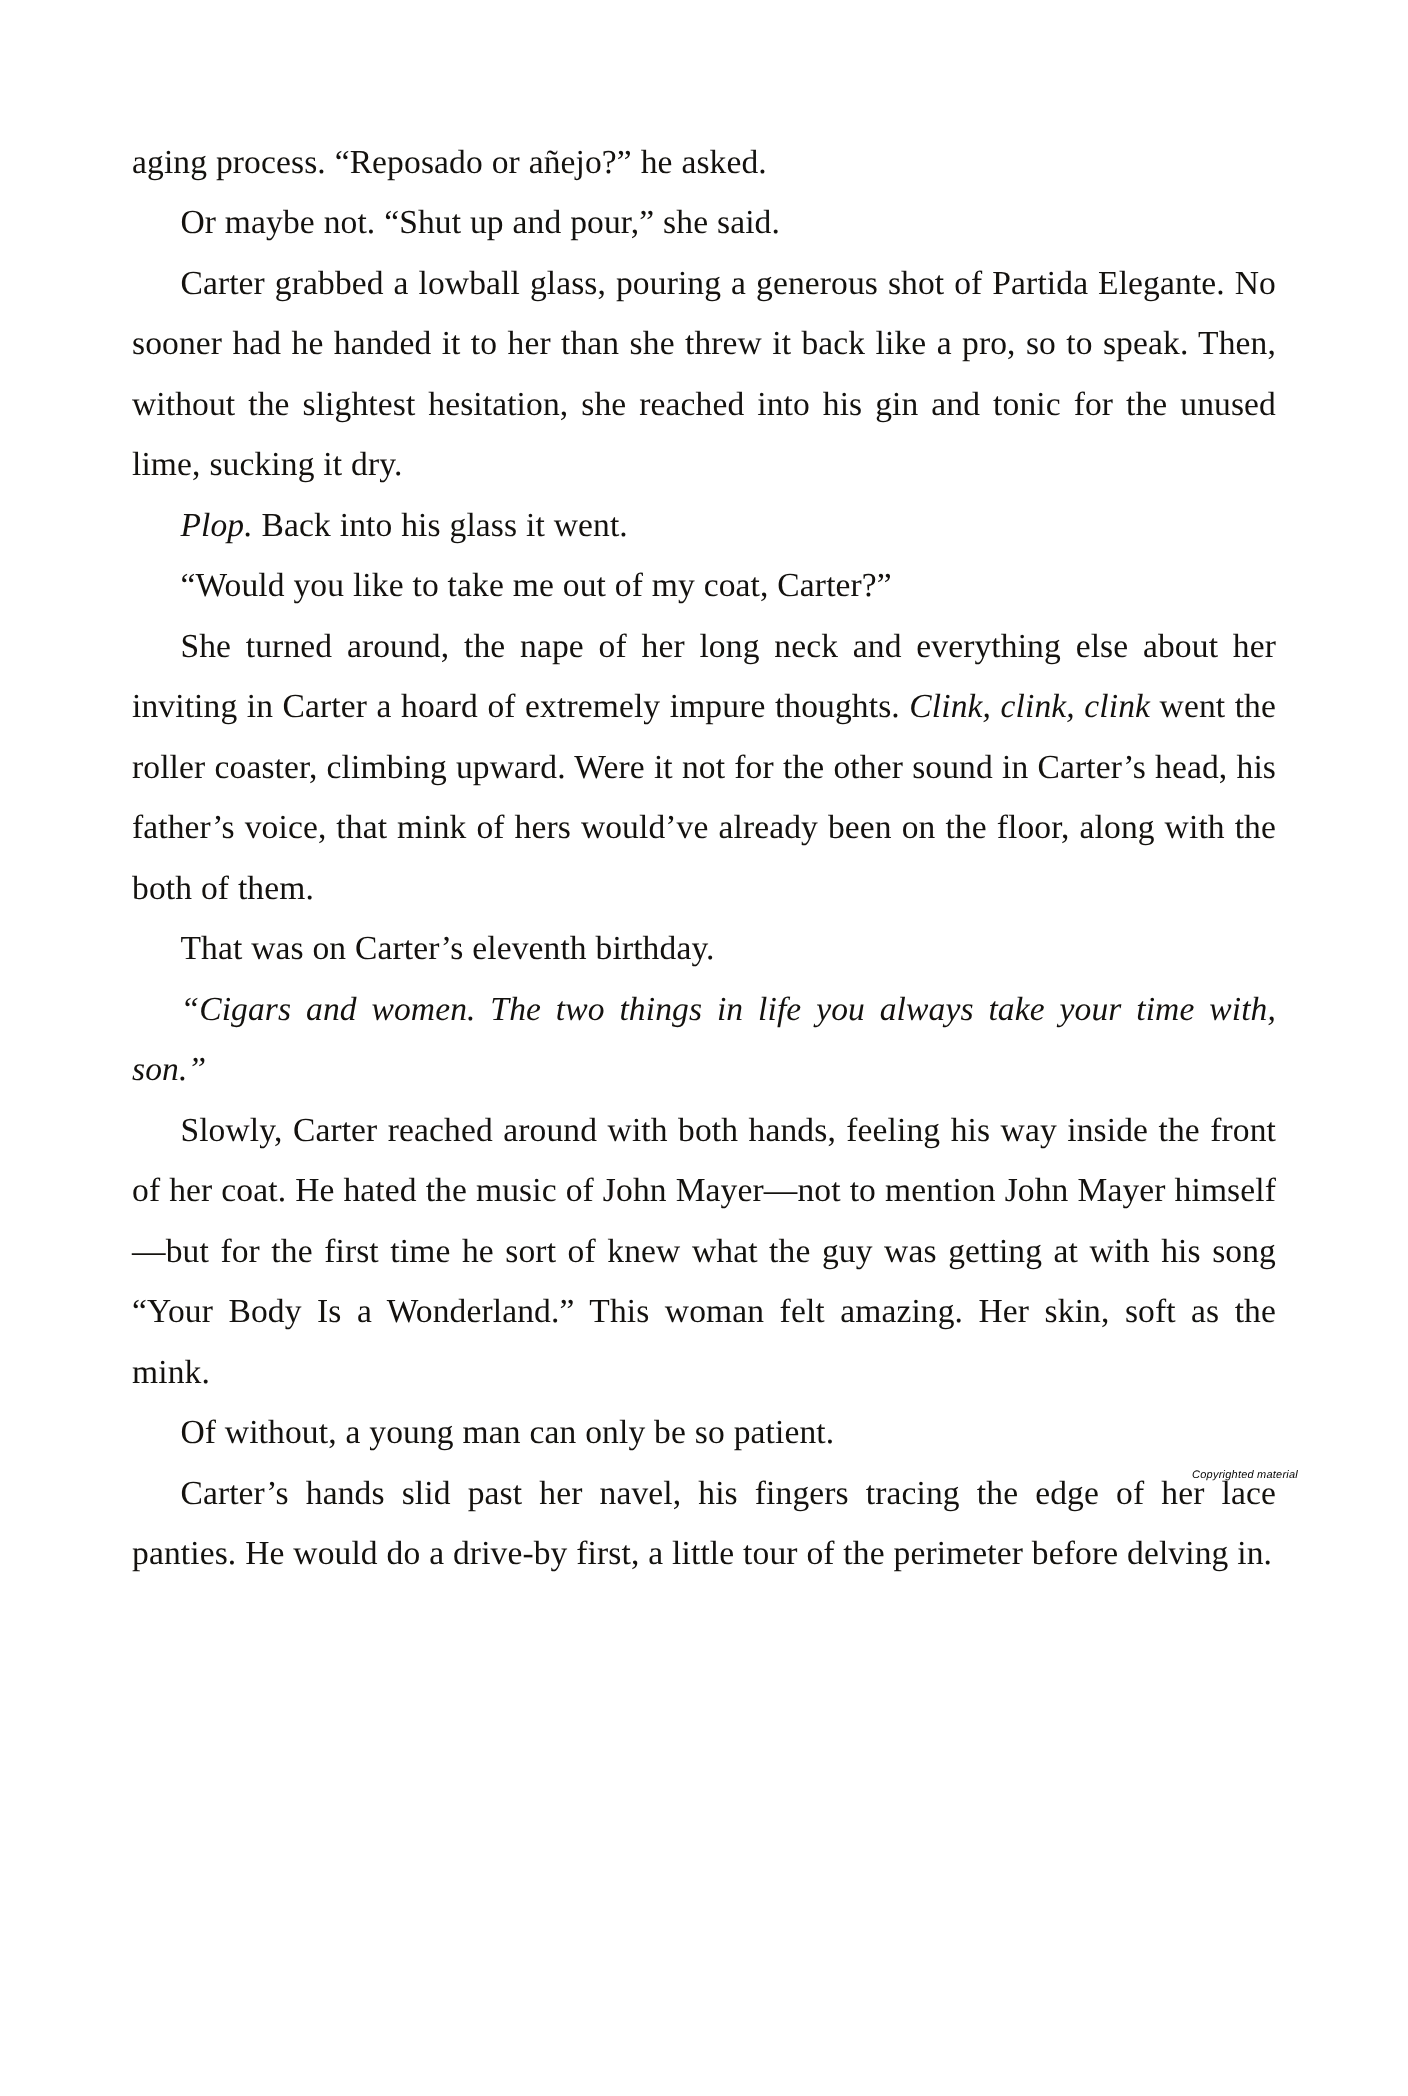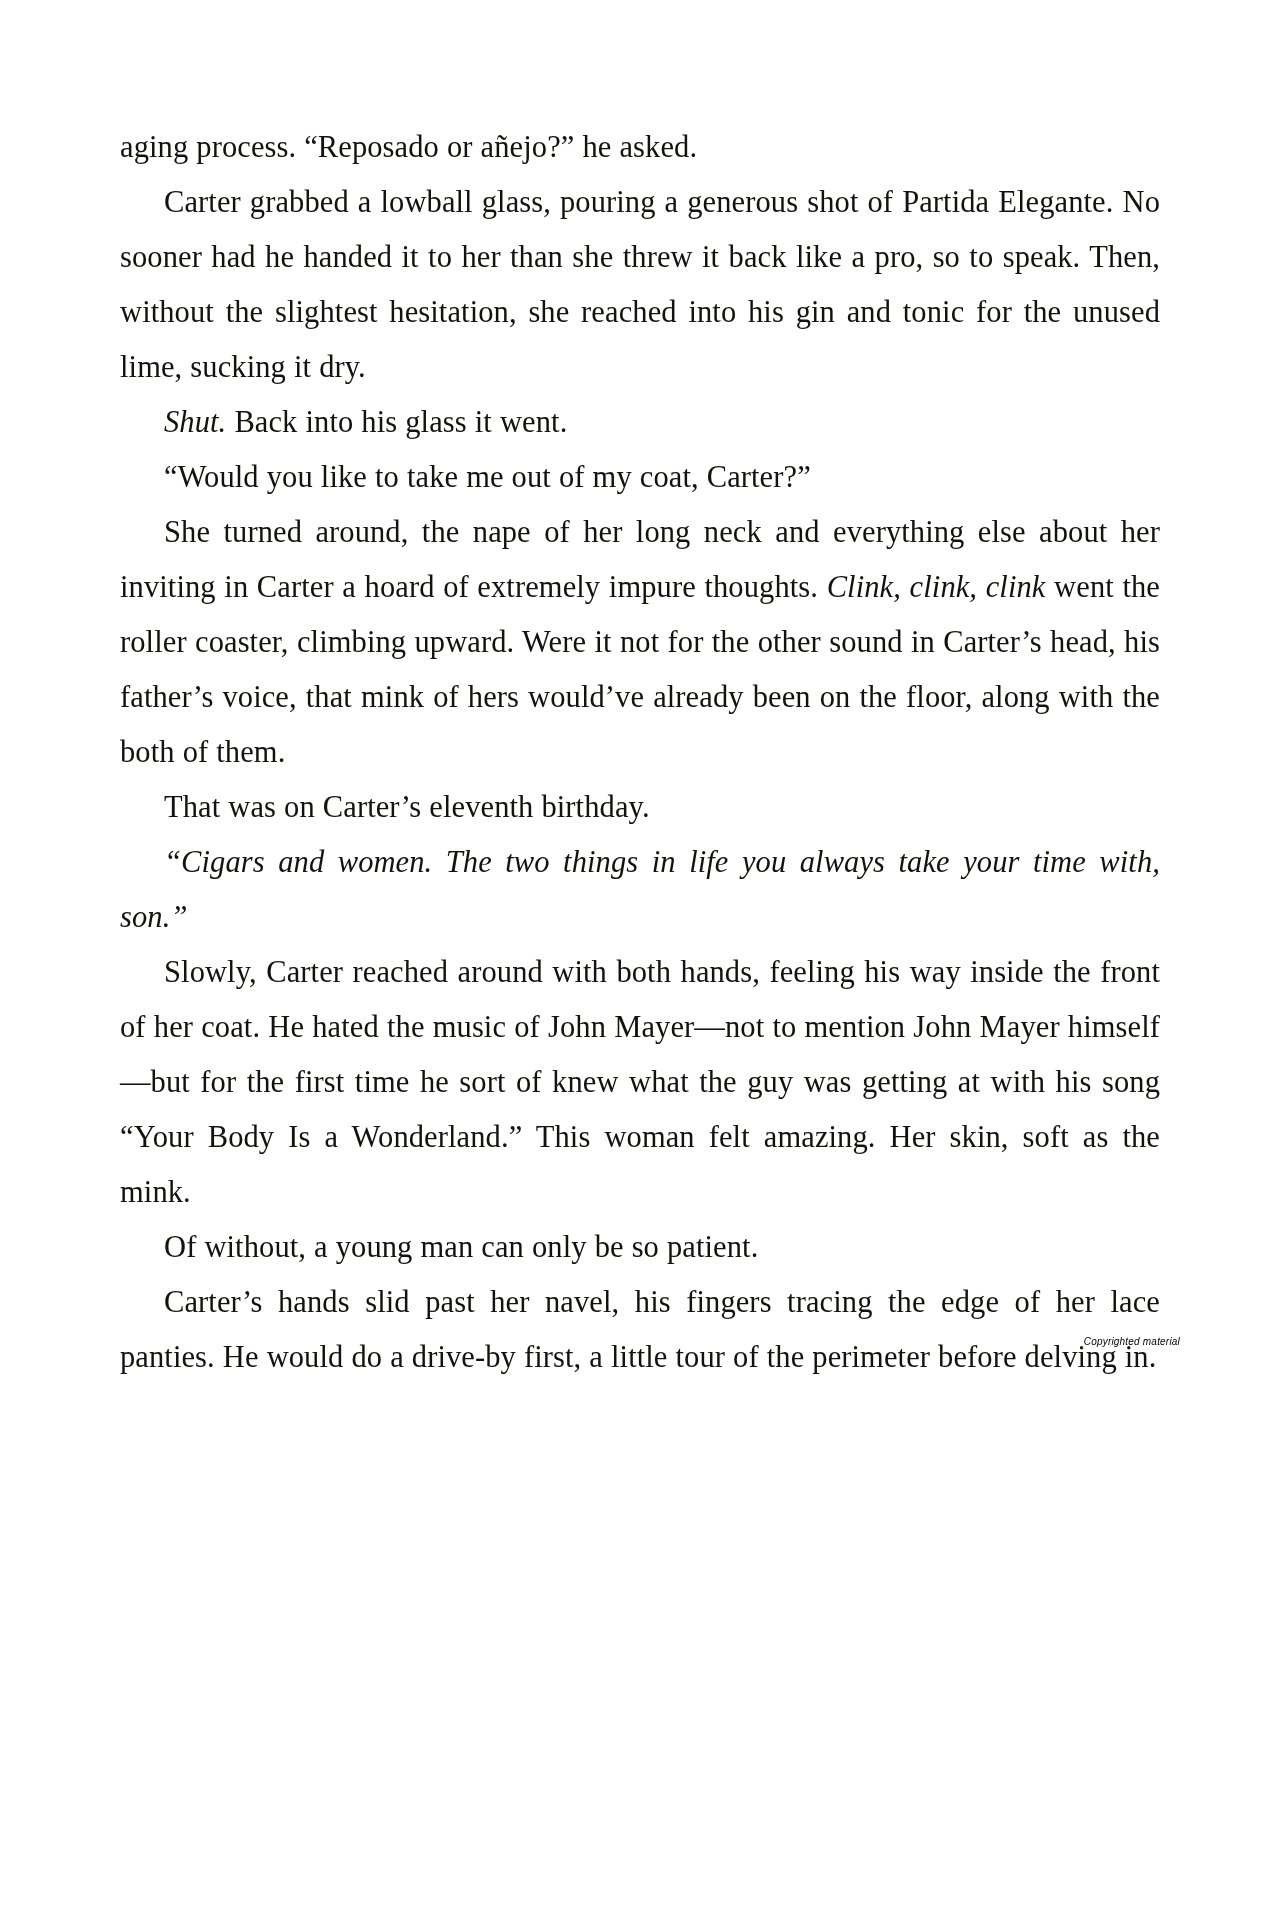--- a/index.html
+++ b/index.html
@@ -59,22 +59,23 @@
     white-space: nowrap;
     font-style: italic;
   }
 </style>
 </head>
 <body>
 
 <div class="page">
   <div class="text-column" id="text-column">
       <p class="para noindent">aging process. “Reposado or añejo?” he asked.</p>
+      <p class="para indent">Or maybe not. “Shut up and pour,” she said.</p>
       <p class="para indent">Carter grabbed a lowball glass, pouring a generous shot of Partida Elegante. No sooner had he handed it to her than she threw it back like a pro, so to speak. Then, without the slightest hesitation, she reached into his gin and tonic for the unused lime, sucking it dry.</p>
-      <p class="para indent"><em>Shut.</em> Back into his glass it went.</p>
+      <p class="para indent"><em>Plop.</em> Back into his glass it went.</p>
       <p class="para indent">“Would you like to take me out of my coat, Carter?”</p>
       <p class="para indent">She turned around, the nape of her long neck and everything else about her inviting in Carter a hoard of extremely impure thoughts. <em>Clink, clink, clink</em> went the roller coaster, climbing upward. Were it not for the other sound in Carter’s head, his father’s voice, that mink of hers would’ve already been on the floor, along with the both of them.</p>
       <p class="para indent">That was on Carter’s eleventh birthday.</p>
       <p class="para indent"><em>“Cigars and women. The two things in life you always take your time with, son.”</em></p>
       <p class="para indent">Slowly, Carter reached around with both hands, feeling his way inside the front of her coat. He hated the music of John Mayer—not to mention John Mayer himself—but for the first time he sort of knew what the guy was getting at with his song “Your Body Is a Wonderland.” This woman felt amazing. Her skin, soft as the mink.</p>
       <p class="para indent">Of without, a young man can only be so patient.</p>
       <p class="para indent">Carter’s hands slid past her navel, his fingers tracing the edge of her lace panties. He would do a drive-by first, a little tour of the perimeter before delving in.</p>
     </div>
   <div class="copyright">Copyrighted material</div>
 </div>

